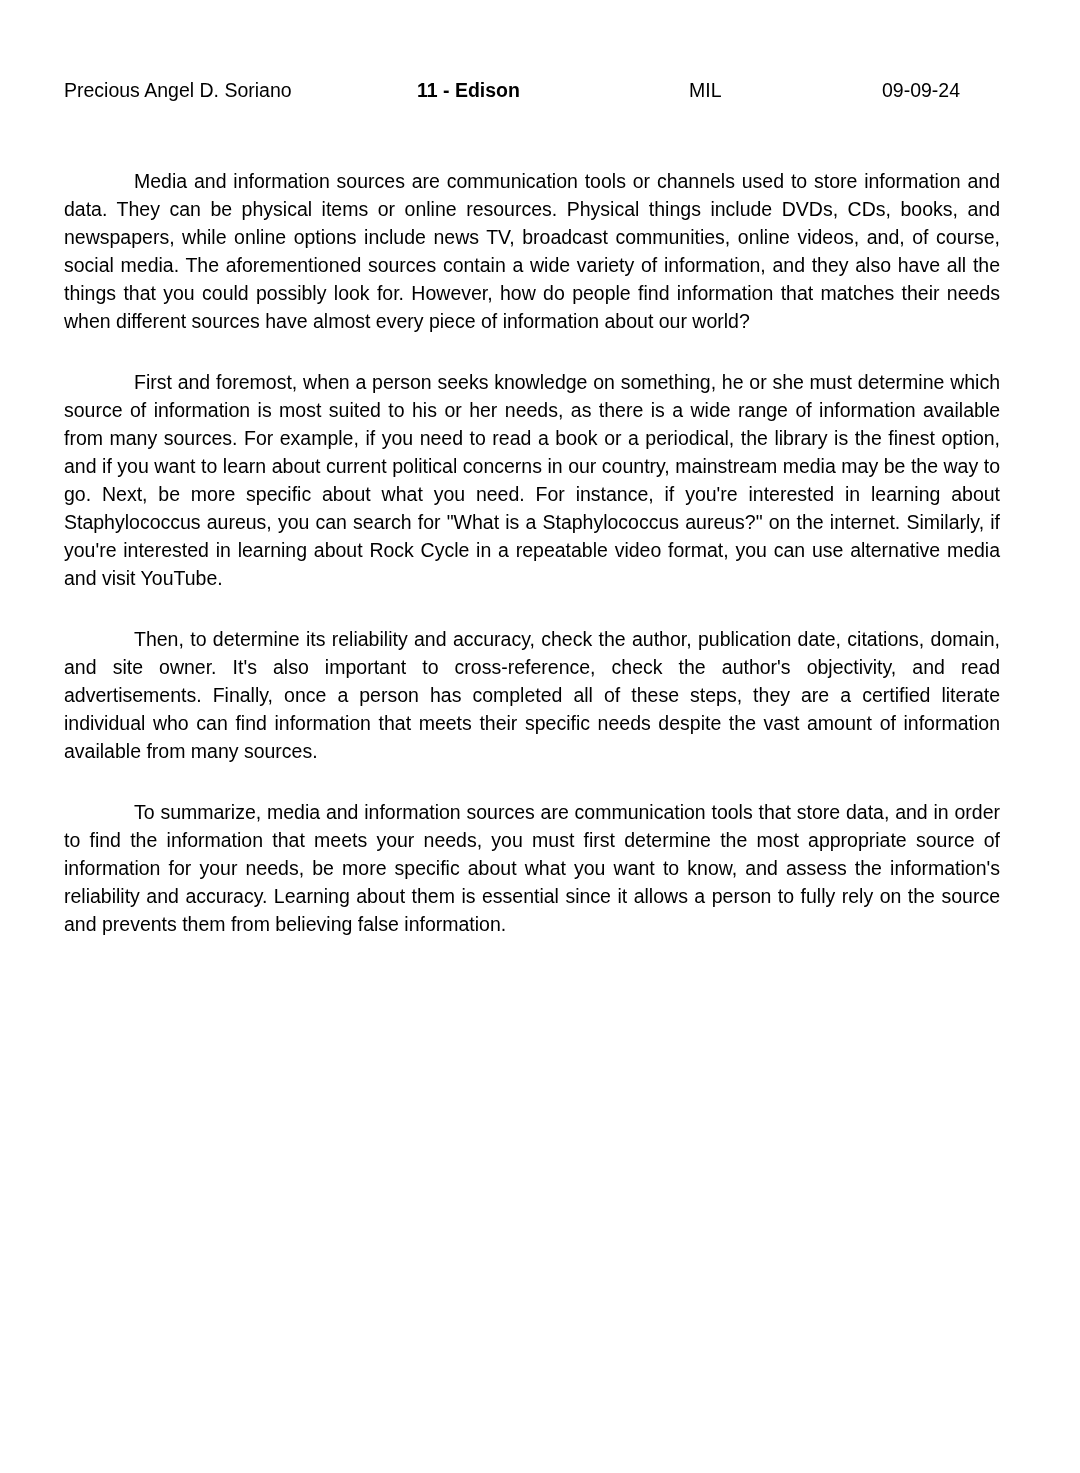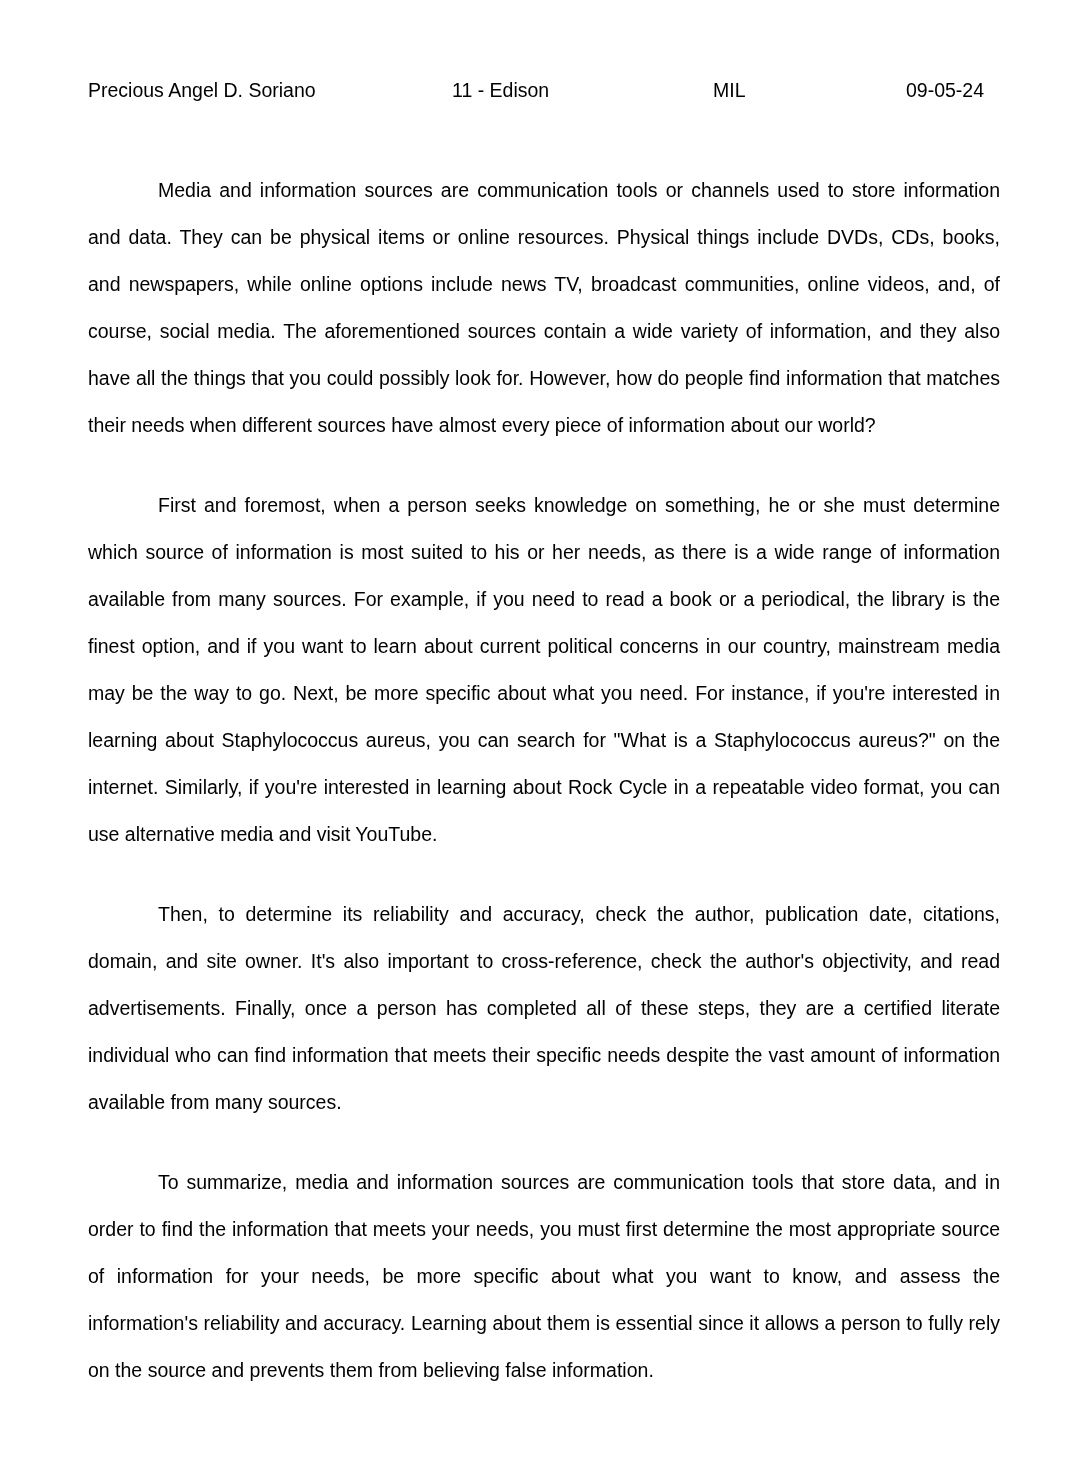--- a/index.html
+++ b/index.html
@@ -9,58 +9,58 @@
   }
   .page {
     position: relative;
     width: 1080px;
     height: 1473px;
     box-sizing: border-box;
     background: #ffffff;
     color: #000000;
     font-family: "Liberation Sans", sans-serif;
     font-size: 19.5px;
-    padding: 74px 80px 0 88px;
+    padding: 74px 80px 0 64px;
     overflow: hidden;
   }
   .doc-header {
     position: relative;
     height: 33px;
     line-height: 33px;
     margin-bottom: 60px;
     white-space: nowrap;
   }
   .doc-header .h-name    { position: absolute; left: 0; }
-  .doc-header .h-section { position: absolute; left: 364px; }
+  .doc-header .h-section { position: absolute; left: 353px; font-weight: bold; }
   .doc-header .h-subject { position: absolute; left: 625px; }
   .doc-header .h-date    { position: absolute; left: 818px; }
   .prompt {
     text-align: justify;
     line-height: 33px;
     margin: 0 0 68px 0;
   }
   .essay p {
     text-align: justify;
-    line-height: 47px;
+    line-height: 28px;
     text-indent: 70px;
     margin: 0 0 33px 0;
   }
   .b { font-weight: bold; }
   .i { }
 </style>
 </head>
 <body>
 
 <div class="page">
 
   <div class="doc-header">
     <span class="h-name">Precious Angel D. Soriano</span>
     <span class="h-section">11 - Edison</span>
     <span class="h-subject">MIL</span>
-    <span class="h-date">09-05-24</span>
+    <span class="h-date">09-09-24</span>
   </div>
 
 
   <div class="essay">
     <p><span>Media and information sources are communication tools or channels used to store information and data. They can be physical items or online resources. Physical things include DVDs, CDs, books, and newspapers, while online options include news TV, broadcast communities, online videos, and, of course, social media. The aforementioned sources contain a wide variety of information, and they also have all the things that you could possibly look for. However, how do people find information that matches their needs when different sources have almost every piece of information about our world?</span></p>
     <p><span>First and foremost, when a person seeks knowledge on something, he or she must determine which source of information is most suited to his or her needs, as there is a wide range of information available from many sources. For example, if you need to read a book or a periodical, the library is the finest option, and if you want to learn about current political concerns in our country, mainstream media may be the way to go. Next, be more specific about what you need. For instance, if you're interested in learning about </span><span class="i">Staphylococcus aureus,</span><span> you can search for "What is a </span><span class="i">Staphylococcus aureus</span><span>?" on the internet. Similarly, if you're interested in learning about Rock Cycle in a repeatable video format, you can use alternative media and visit YouTube.</span></p>
     <p><span>Then, to determine its reliability and accuracy, check the author, publication date, citations, domain, and site owner. It's also important to cross-reference, check the author's objectivity, and read advertisements. Finally, once a person has completed all of these steps, they are a certified literate individual who can find information that meets their specific needs despite the vast amount of information available from many sources.</span></p>
     <p><span>To summarize, media and information sources are communication tools that store data, and in order to find the information that meets your needs, you must first determine the most appropriate source of information for your needs, be more specific about what you want to know, and assess the information's reliability and accuracy. Learning about them is essential since it allows a person to fully rely on the source and prevents them from believing false information.</span></p>
   </div>
 

